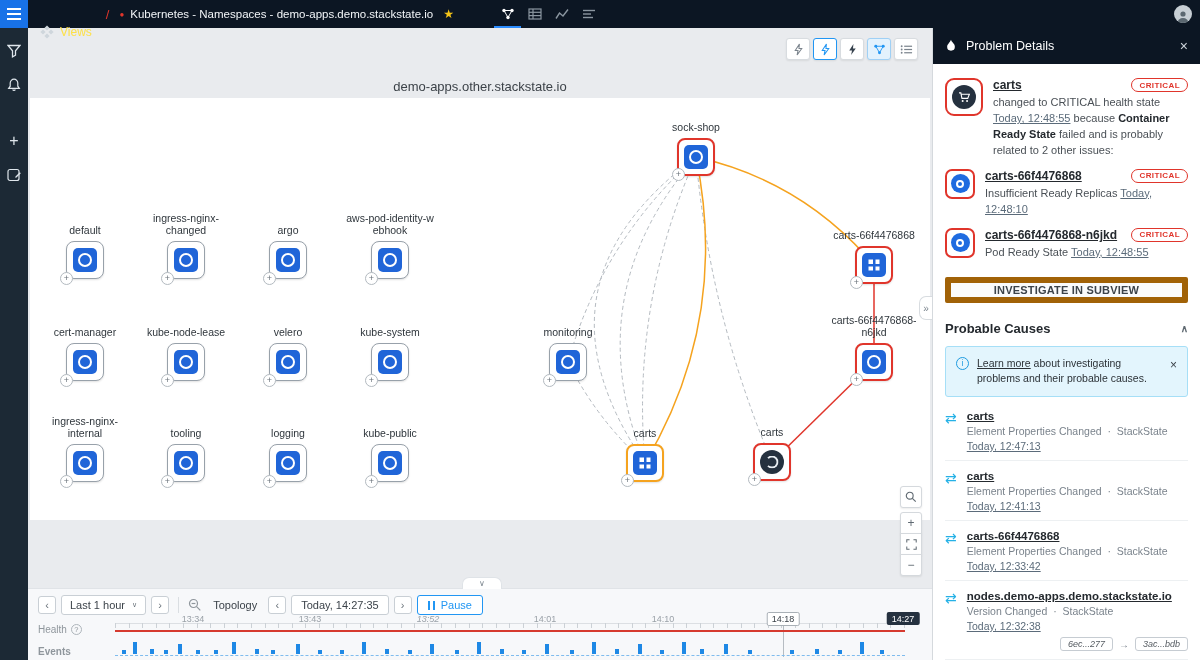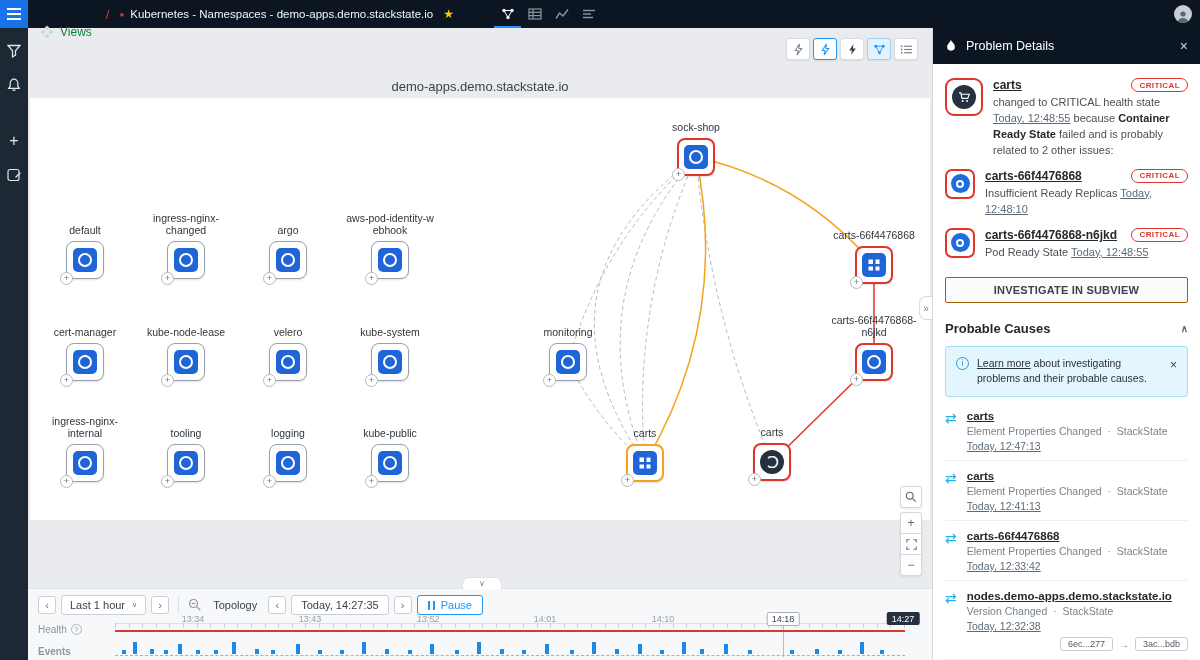--- a/index.html
+++ b/index.html
@@ -4,21 +4,21 @@
 <style>
   * { margin:0; padding:0; box-sizing:border-box; }
   html,body { width:1200px; height:660px; }
   body { font-family:"Liberation Sans", sans-serif; background:#e9ebee; overflow:hidden; position:relative; }
   .app { position:absolute; inset:0; width:1200px; height:660px; }
 
   
   .topbar { position:absolute; left:0; top:0; width:1200px; height:28px; background:#0c1623; display:flex; align-items:center; z-index:40; }
   .hamburger { width:28px; height:28px; background:#1872e8; display:flex; flex-direction:column; justify-content:center; align-items:center; gap:3px; cursor:pointer; flex:none; }
   .hamburger span { width:14px; height:2px; background:#fff; }
-  .tb-views { display:flex; align-items:center; gap:6px; margin-left:12px; color:#15803d; font-size:12px;margin-top:36px; }
+  .tb-views { display:flex; align-items:center; gap:6px; margin-left:12px; color:#fde047; font-size:12px;margin-top:36px; }
   .tb-slash { color:#e0352b; font-size:13px; margin:0 10px 0 14px; }
   .tb-dot { color:#e0352b; font-size:8px; margin-right:6px; }
   .tb-crumb { color:#f2f5f8; font-size:11.5px; }
   .tb-star { color:#f5c518; font-size:12px; margin-left:10px; }
   .tb-icons { display:flex; align-items:center; margin-left:40px; height:28px; }
   .tb-ico { width:27px; height:28px; display:flex; align-items:center; justify-content:center; }
   .tb-ico.active { border-bottom:2px solid #2b8cff; padding-top:2px; }
   .tb-avatar { margin-left:auto; margin-right:8px; width:18px; height:18px; border-radius:50%; background:#c7ced4; overflow:hidden; display:flex; align-items:flex-end; justify-content:center; }
 
   
@@ -104,34 +104,34 @@
   .dark-circle { width:24px; height:24px; border-radius:50%; background:#25313f; display:flex; align-items:center; justify-content:center; }
   .blue-circle { width:19px; height:19px; border-radius:50%; background:#1f6be0; display:flex; align-items:center; justify-content:center; }
   .blue-circle i { display:block; width:8px; height:8px; border:2px solid #fff; border-radius:50%; }
   .p-content { flex:1; min-width:0; }
   .p-title-row { display:flex; align-items:flex-start; justify-content:space-between; }
   .p-name { font-size:12px; font-weight:bold; color:#24292e; text-decoration:underline; cursor:pointer; }
   .badge { flex:none; margin-left:8px; font-size:8px; font-weight:bold; color:#e0352b; border:1px solid #e0352b; border-radius:8px; padding:1.5px 7px; letter-spacing:.4px; background:#fff; }
   .p-desc { font-size:11px; color:#4a5056; line-height:1.45; margin-top:3px; }
   .p-desc .tlink { color:#5b6b7a; text-decoration:underline; cursor:pointer; }
   .p-desc b { color:#24292e; }
-  .investigate { width:100%; height:26px; background:#fafbfc; border:1px solid #a16207; border-radius:2px; font-size:11px; font-weight:bold; color:#3c434a; letter-spacing:.2px; margin:10px 0 14px 0; cursor:pointer; font-family:inherit; }
+  .investigate { width:100%; height:26px; background:#fafbfc; border:6px solid #a16207; border-radius:2px; font-size:11px; font-weight:bold; color:#3c434a; letter-spacing:.2px; margin:10px 0 14px 0; cursor:pointer; font-family:inherit; }
   .pc-header { display:flex; justify-content:space-between; align-items:center; font-size:13px; font-weight:bold; color:#24292e; margin:4px 0 10px 0; }
   .pc-chevron { font-size:10px; color:#5f6971; cursor:pointer; }
   .info-box { display:flex; gap:8px; background:#e3f5fd; border:1px solid #a6dff7; border-radius:3px; padding:9px 10px; font-size:10.5px; color:#2c3237; line-height:1.5; margin-bottom:4px; }
   .info-ico { flex:none; width:13px; height:13px; border:1.5px solid #1e9be0; border-radius:50%; color:#1e9be0; font-size:8.5px; font-style:normal; display:flex; align-items:center; justify-content:center; margin-top:1px; }
   .info-close { margin-left:4px; color:#3c434a; font-size:12px; cursor:pointer; flex:none; }
   .info-text a { color:#2c3237; text-decoration:underline; cursor:pointer; }
   .cause { display:flex; gap:10px; padding:9px 0 8px 0; border-bottom:1px solid #edf0f2; cursor:pointer; }
   .swap { flex:none; color:#25b1e6; font-size:14px; line-height:1; margin-top:1px; }
   .c-body { flex:1; min-width:0; }
   .c-title { font-size:11.5px; font-weight:bold; color:#24292e; text-decoration:underline; }
   .c-sub { font-size:10.5px; color:#7a838c; margin-top:3px; }
   .c-time { font-size:10.5px; color:#5b6b7a; text-decoration:underline; margin-top:3px; }
-  .chips { display:flex; justify-content:flex-end; align-items:center; gap:6px; margin-top:5px; }
+  .chips { display:flex; justify-content:flex-end; align-items:center; gap:6px; margin-top:5px;font-style:italic; }
   .chip { border:1px solid #c6ccd2; border-radius:3px; padding:1px 7px; font-size:9px; color:#555b61; background:#fff; }
   .chip-arrow { color:#7a838c; font-size:10px; }
 </style>
 </head>
 <body>
 
 <div class="app">
 
   <header class="topbar">
     <div class="hamburger">
@@ -212,21 +212,21 @@
     <span class="lb-ico">
       <svg width="14" height="14" viewBox="0 0 14 14">
           <rect x="1" y="1.5" width="11" height="11" rx="2" fill="none" stroke="#dfe6ec" stroke-width="1.2"></rect>
           <path d="M8.5 8.5 L12.8 4.2 L13.8 5.2 L9.5 9.5 L8.2 9.8 Z" fill="#dfe6ec"></path>
         </svg>
     </span>
   </aside>
 
   <main class="canvas">
     <div class="plot"></div>
-    <div class="canvas-title">demo-apps.demo.stackstate.io</div>
+    <div class="canvas-title">demo-apps.other.stackstate.io</div>
 
     <svg class="edges-svg" id="edges-svg" width="904" height="560">
       <defs>
         <marker id="m-dashed" markerWidth="7" markerHeight="7" refX="5" refY="3" orient="auto">
             <path d="M0,0 L6,3 L0,6 Z" fill="#b4bac0"></path>
           </marker>
         <marker id="m-orange" markerWidth="7" markerHeight="7" refX="5" refY="3" orient="auto">
             <path d="M0,0 L6,3 L0,6 Z" fill="#f5a31f"></path>
           </marker>
         <marker id="m-red" markerWidth="7" markerHeight="7" refX="5" refY="3" orient="auto">

